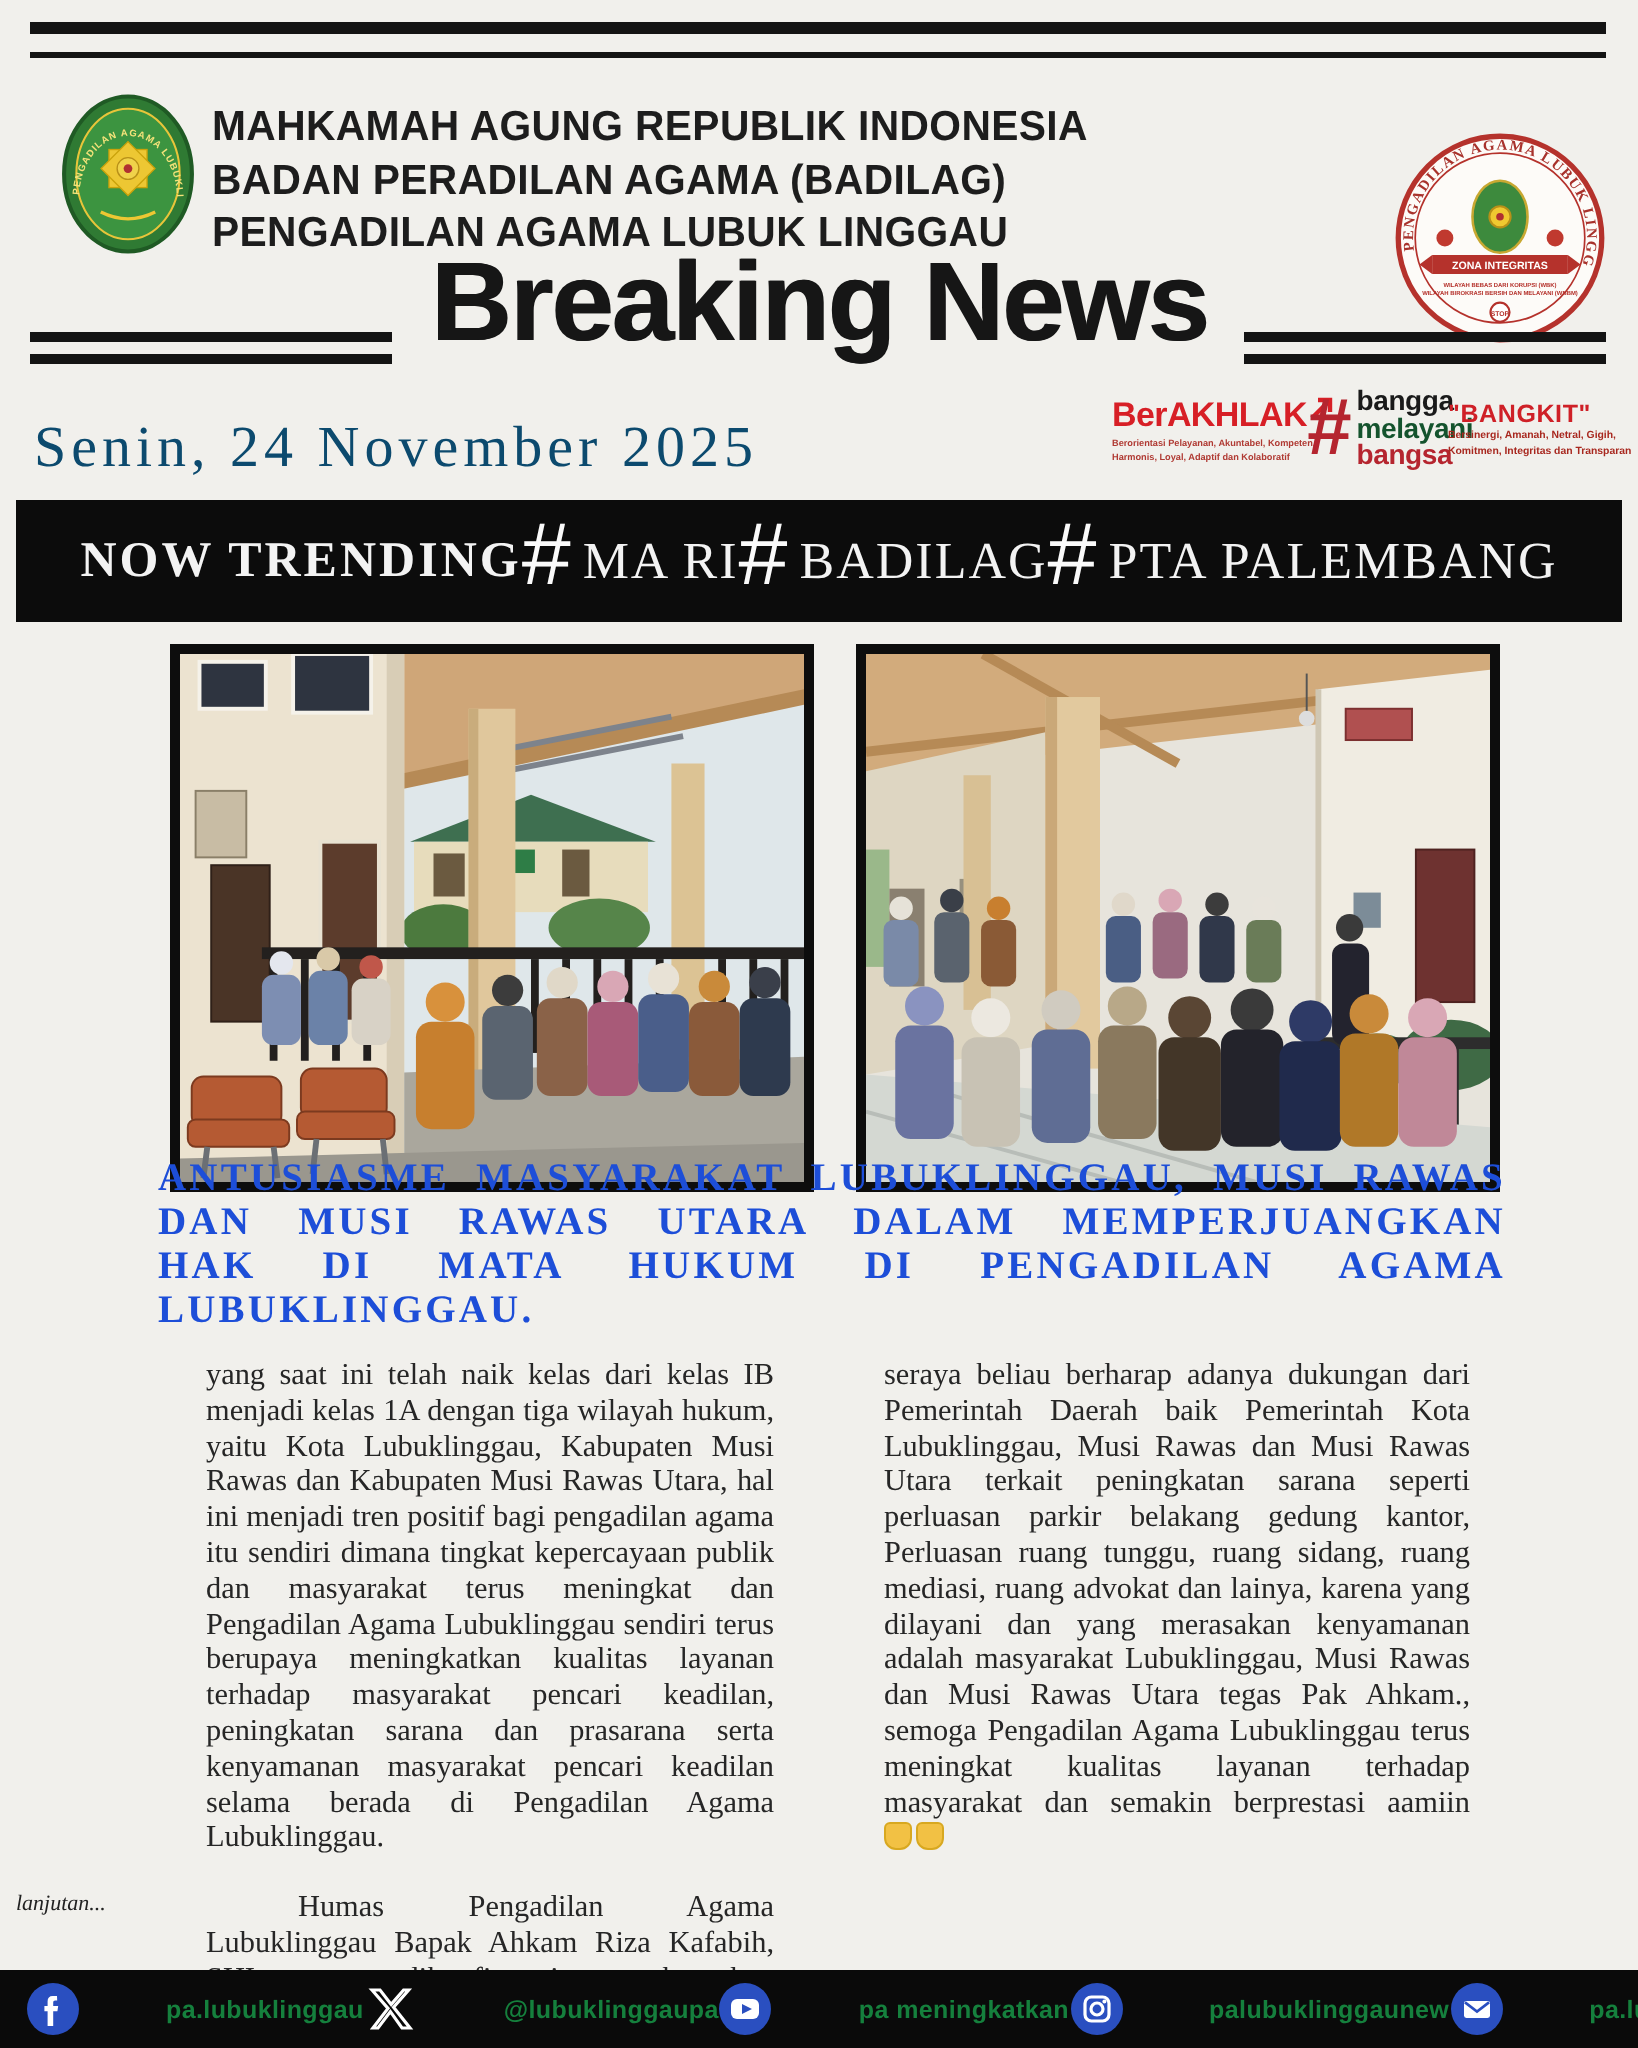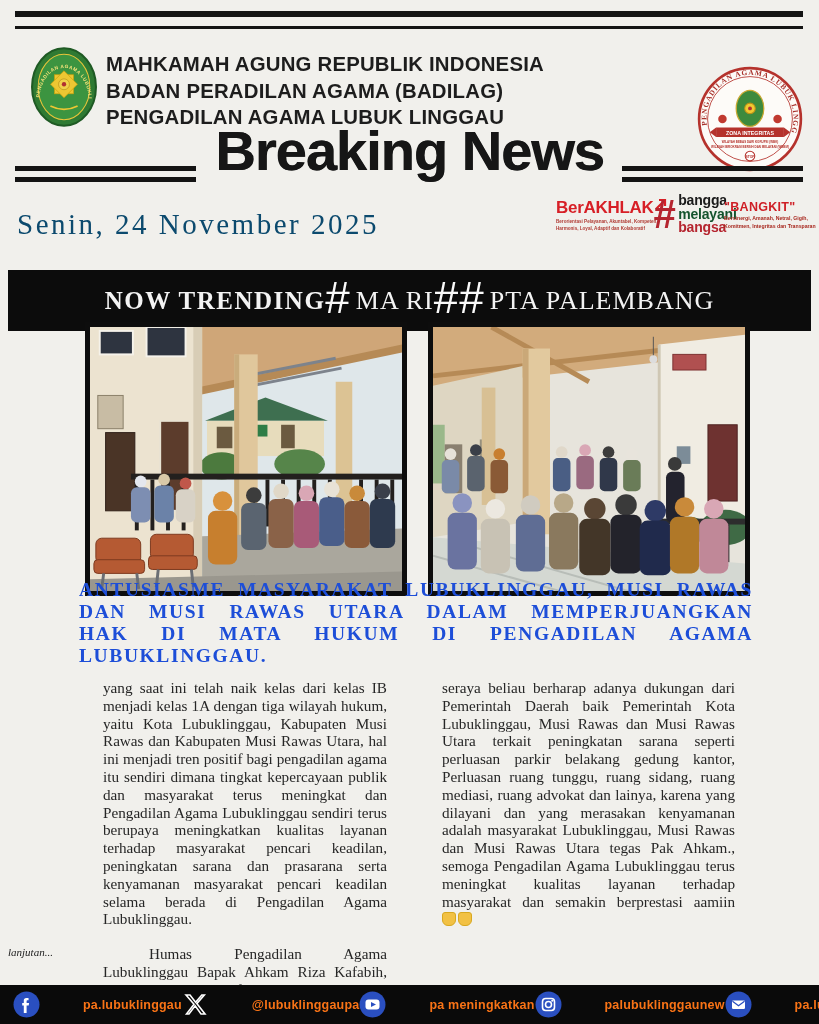--- a/index.html
+++ b/index.html
@@ -35,21 +35,21 @@
   #bangga{position:absolute;left:653px;top:194px;display:flex;align-items:center;font-family:"Liberation Sans",sans-serif;}
   .bg-hash{font-size:40px;font-weight:800;font-style:italic;color:#b5252f;line-height:40px;margin-right:3px;}
   .bg-words{display:flex;flex-direction:column;font-size:14px;font-weight:700;line-height:13.5px;letter-spacing:-.2px;justify-content:space-between;}
   .w1{color:#1a1a1a;} .w2{color:#14532d;} .w3{color:#b5252f;}
   #bangkit{position:absolute;left:724px;top:200px;width:88px;font-family:"Liberation Sans",sans-serif;}
   .bk-title{font-size:12.5px;font-weight:800;color:#cf2027;letter-spacing:.3px;}
   .bk-tag{font-size:5.2px;font-weight:700;color:#a8281f;line-height:6.6px;margin-top:1px;white-space:nowrap;}
 
   
   #trending{position:absolute;left:8px;top:250px;width:803px;height:61px;background:#0c0c0c;
-      display:flex;align-items:center;justify-content:center;color:#f3f3f3;margin-top:20px;}
+      display:flex;align-items:center;justify-content:center;color:#f3f3f3;}
   .tr-label{font-weight:700;font-size:25px;letter-spacing:1.5px;}
   .tr-tag{display:flex;align-items:center;gap:5px;font-size:26px;letter-spacing:1px;}
   .tr-hash{font-family:"Liberation Sans",sans-serif;font-weight:400;font-size:44px;line-height:44px;margin-top:-5px;color:#fafafa;}
 
   
   .photo{position:absolute;top:322px;width:312px;height:264px;border:5px solid #0d0d0d;background:#ddd;}
   #photo-left{left:85px;} #photo-right{left:428px;}
   .photo svg{display:block;width:100%;height:100%;}
 
   
@@ -61,21 +61,21 @@
   #col-right{left:425px;width:327px;}
   .p2{text-indent:46px;}
   .hands{display:inline-flex;gap:2px;vertical-align:-2px;}
   .hands i{width:12px;height:12px;background:#f2c144;border:1px solid #d8a820;border-radius:3px 3px 6px 6px;display:inline-block;}
   #lanjutan{position:absolute;left:8px;top:946px;font-style:italic;font-size:11px;color:#222;}
 
   
   #footer{position:absolute;left:0;top:985px;width:819px;height:39px;background:#0a0a0a;
       display:flex;align-items:center;justify-content:space-between;padding:0 13px;box-sizing:border-box;}
   .f-item{display:flex;align-items:center;gap:7px;cursor:pointer;}
-  .f-item .lbl{color:#f97316;font-family:"Liberation Sans",sans-serif;font-weight:700;font-size:12.5px;letter-spacing:.2px;white-space:nowrap;padding-left:36px;}
+  .f-item .lbl{color:#15803d;font-family:"Liberation Sans",sans-serif;font-weight:700;font-size:12.5px;letter-spacing:.2px;white-space:nowrap;padding-left:36px;}
   .f-item svg{width:27px;height:27px;flex:none;}
 </style>
 </head>
 <body>
 
 <div class="page">
 
   <div id="rule1"></div>
   <div id="rule2"></div>
 
@@ -159,20 +159,21 @@
   </div>
 
   <div id="trending">
     <span class="tr-label">NOW TRENDING</span>
     <span class="tr-tag">
       <span class="tr-hash">#</span>
       <span>MA RI</span>
     </span>
     <span class="tr-tag">
       <span class="tr-hash">#</span>
+      <span>BADILAG</span>
     </span>
     <span class="tr-tag">
       <span class="tr-hash">#</span>
       <span>PTA PALEMBANG</span>
     </span>
   </div>
 
   <div class="photo" id="photo-left">
     <svg viewBox="0 0 320 270" preserveAspectRatio="none">
       <rect width="320" height="270" fill="#dfe7ea"></rect>

